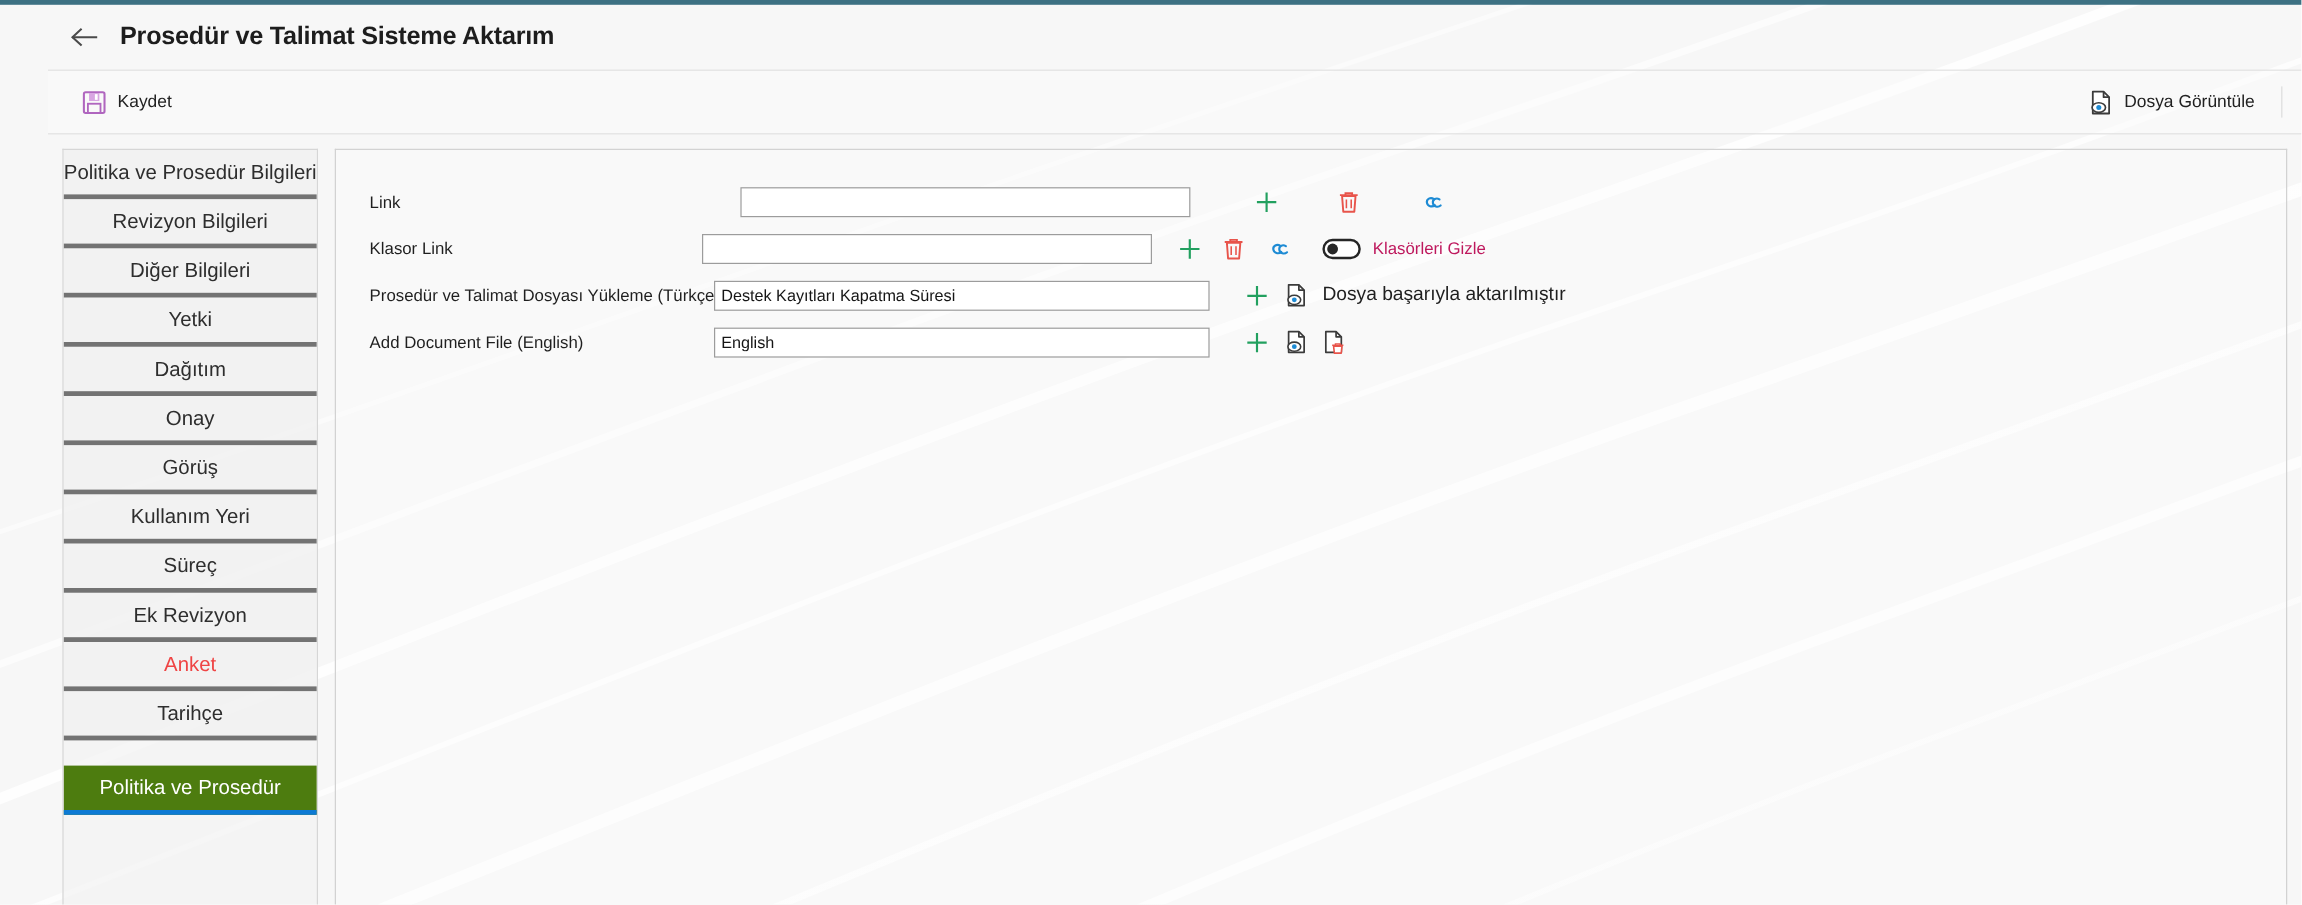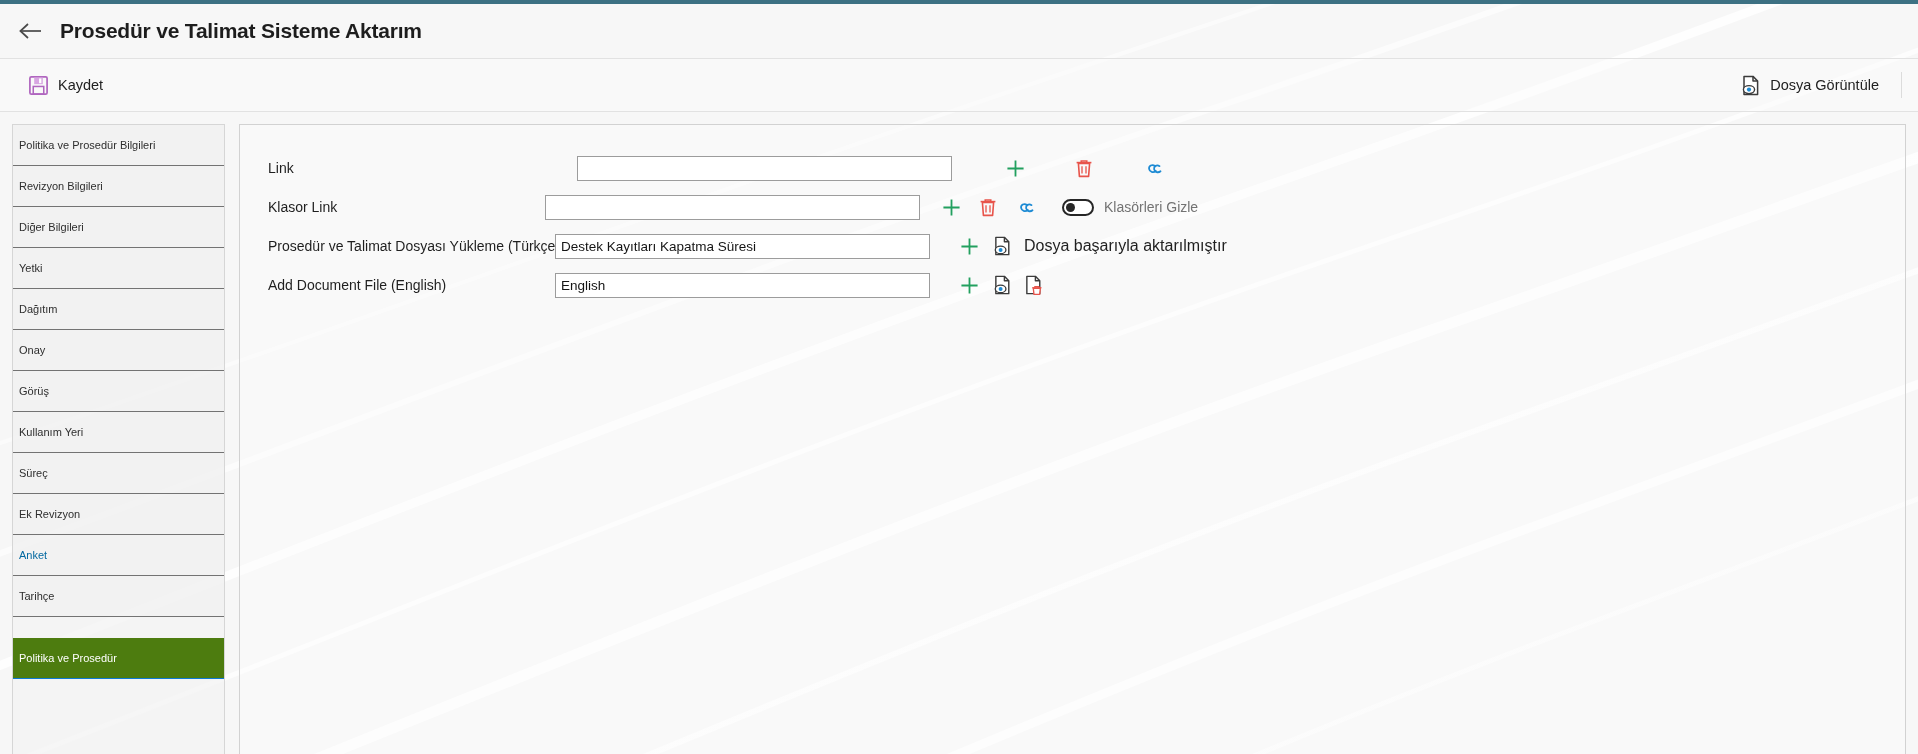--- a/index.html
+++ b/index.html
@@ -18,20 +18,21 @@
   }
 
   #app {
     position: relative;
     width: 1918px;
     height: 754px;
     border-top: 4px solid #3d7183;
     box-sizing: border-box;
     background: #fbfbfb;
     overflow: hidden;
+    padding-left: 40px;
   }
 
   
   .bg-swoosh {
     position: absolute;
     inset: 0;
     pointer-events: none;
     z-index: 0;
   }
 
@@ -122,33 +123,33 @@
     border-bottom: none;
     box-sizing: border-box;
     background: rgba(243,243,243,0.75);
     height: calc(100% - 12px);
     overflow: hidden;
   }
   .side-item {
     height: 41px;
     display: flex;
     align-items: center;
-    justify-content: flex-start;
-    font-size: 11px;
+    justify-content: center;
+    font-size: 17px;
     color: #2e2e2e;
-    border-bottom: 1px solid #737373;
+    border-bottom: 4px solid #737373;
     cursor: pointer;
     box-sizing: border-box;
     padding: 0 6px;
     white-space: nowrap;
     text-align: center;
     background: rgba(241,241,241,0.55);
   }
   .side-item.disabled {
-    color: #0369a1;
+    color: #ef4444;
     cursor: default;
   }
   .side-item.active {
     background: #4d7c0f;
     color: #ffffff;
     border-bottom-color: #0d7ad4;
     margin-top: 21px;
   }
   .side-filler {
     flex: 1 1 auto;
@@ -200,21 +201,21 @@
     border: 1px solid #9c9c9c;
     background: #ffffff;
     box-sizing: border-box;
     font-family: inherit;
     font-size: 13.5px;
     color: #151515;
     padding: 0 5px;
     outline: none;
   }
   .input-link   { width: 375px; }
-  .input-upload { width: 375px; }
+  .input-upload { width: 413px; }
 
   .icon-slot {
     display: flex;
     align-items: center;
     justify-content: center;
     cursor: pointer;
     flex: 0 0 auto;
   }
   .gap-22 { margin-left: 22px; }
   .gap-18 { margin-left: 18px; }
@@ -240,21 +241,21 @@
     height: 9px;
     border-radius: 50%;
     background: #262626;
     top: 2px;
     left: 2px;
     transition: left .15s ease;
   }
 
   .toggle-label {
     font-size: 14px;
-    color: #737373;
+    color: #be185d;
     margin-left: 10px;
     white-space: nowrap;
     text-align: right;
   }
   .status-text {
     font-size: 16px;
     color: #1f1f1f;
     margin-left: 12px;
     white-space: nowrap;
   }

